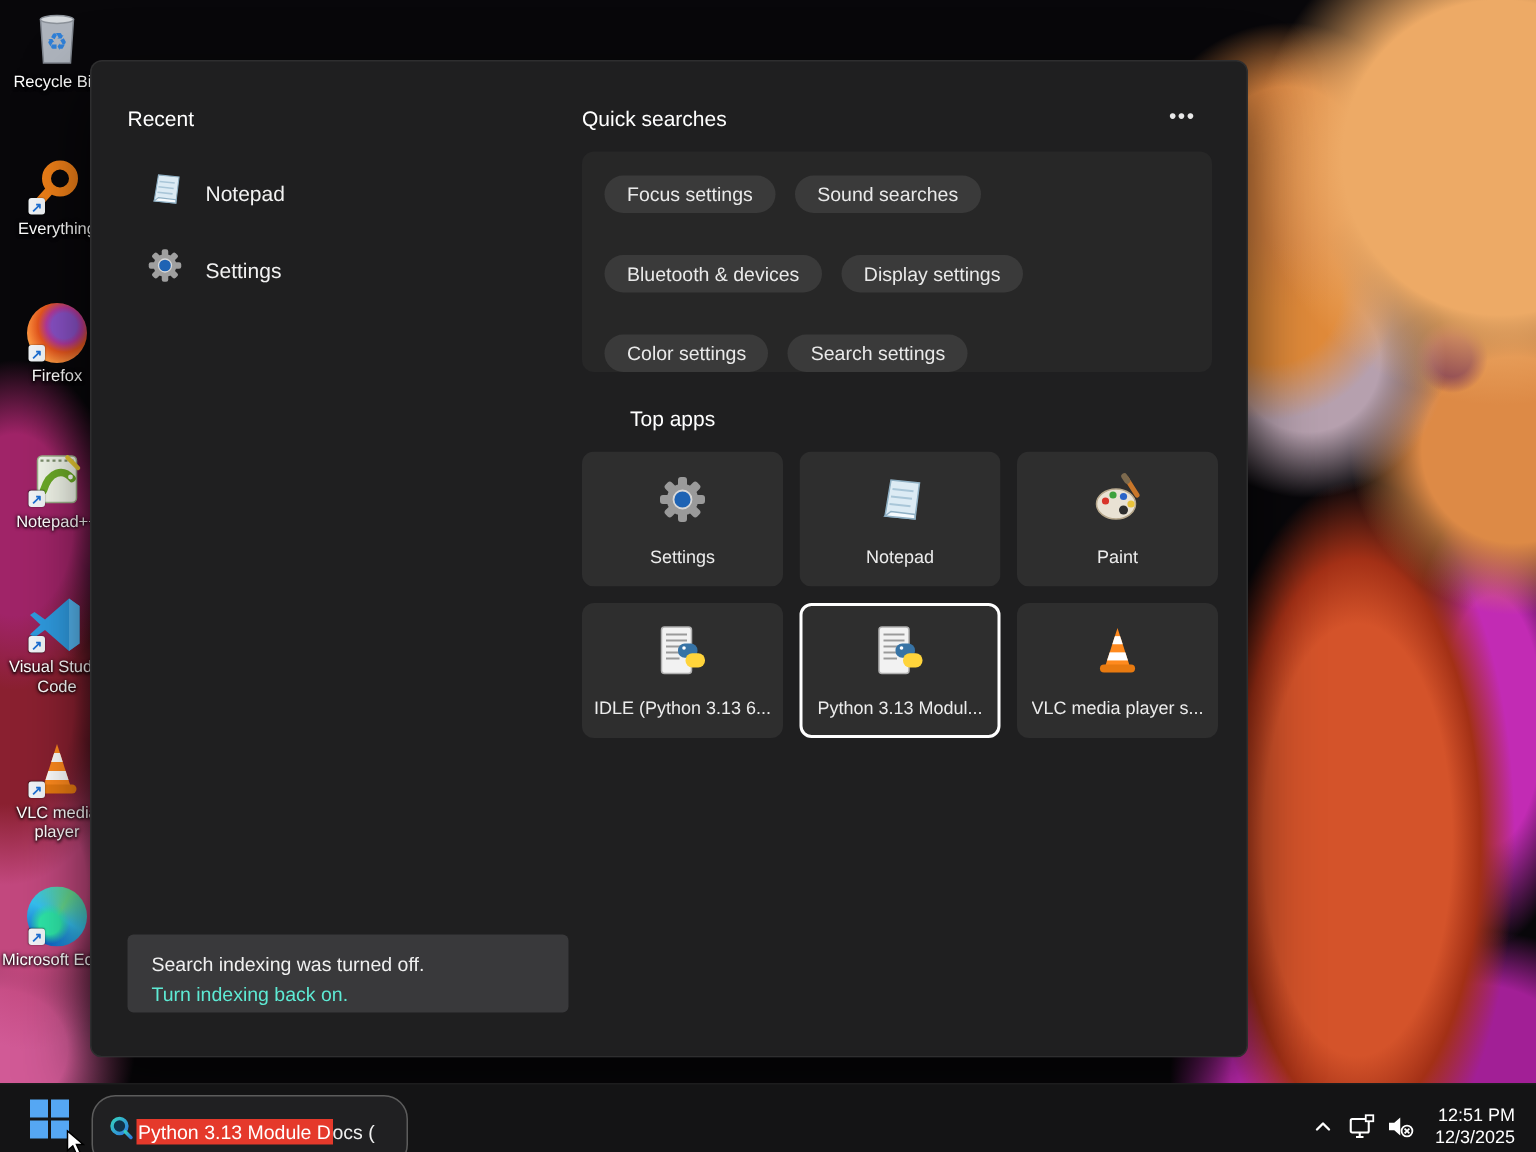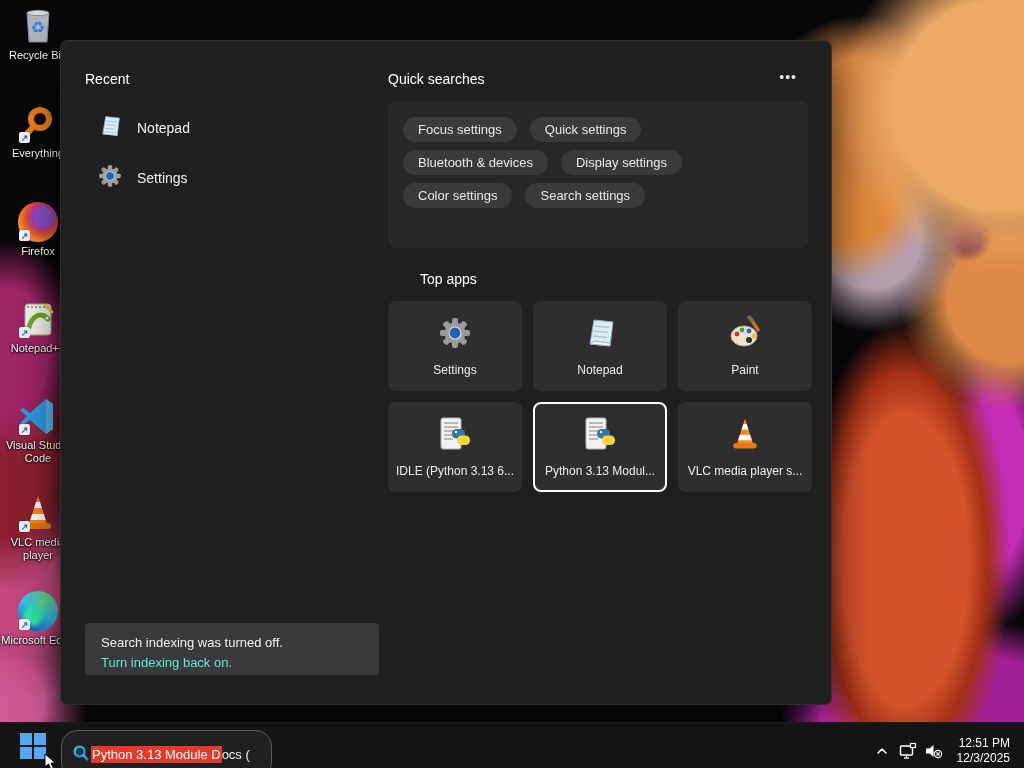--- a/index.html
+++ b/index.html
@@ -48,21 +48,21 @@
   .sec-header { font-size:14px; font-weight:400; color:#fff; }
   .recent-hd { position:absolute; left:24px; top:30px; }
   .recent-list { position:absolute; left:24px; top:62px; width:280px; }
   .recent-item { display:flex; align-items:center; gap:14px; padding:10px 12px; border-radius:6px; cursor:pointer; }
   .recent-item .lbl { font-size:14px; color:#f2f2f2; }
 
   .qs-hd { position:absolute; left:327px; top:30px; }
   .more-btn { position:absolute; right:28px; top:26px; color:#e8e8e8; font-size:14px;
     letter-spacing:1px; padding:2px 6px; border-radius:4px; cursor:pointer; }
   .qs-box { position:absolute; left:327px; top:60px; width:420px; height:147px;
-    background:#272727; border-radius:8px; padding:16px 15px; display:flex; flex-direction:column; gap:8px; }
+    background:#272727; border-radius:8px; padding:16px 15px; display:flex; flex-direction:column; gap:28px; }
   .qs-row { display:flex; gap:13px; }
   .pill { background:#3a3a3a; border-radius:15px; padding:5px 15px; font-size:13px;
     color:#e9e9e9; white-space:nowrap; cursor:pointer; }
 
   .ta-hd { position:absolute; left:327px; top:230px;margin-left:32px; }
   .tiles { position:absolute; left:327px; top:260px; width:422px;
     display:grid; grid-template-columns:repeat(3,134px); grid-auto-rows:90px; gap:11px; }
   .tile { background:#2e2e2e; border-radius:8px; display:flex; flex-direction:column;
     align-items:center; justify-content:center; gap:8px; cursor:pointer; border:2px solid transparent; }
   .tile.selected { border-color:#fff; }
@@ -216,21 +216,21 @@
       <span class="lbl">Settings</span>
     </div>
   </div>
 
   <div class="sec-header qs-hd">Quick searches</div>
   <div class="more-btn">•••</div>
 
   <div class="qs-box">
     <div class="qs-row">
       <span class="pill">Focus settings</span>
-      <span class="pill">Quick settings</span>
+      <span class="pill">Sound searches</span>
     </div>
     <div class="qs-row">
       <span class="pill">Bluetooth &amp; devices</span>
       <span class="pill">Display settings</span>
     </div>
     <div class="qs-row">
       <span class="pill">Color settings</span>
       <span class="pill">Search settings</span>
     </div>
   </div>

